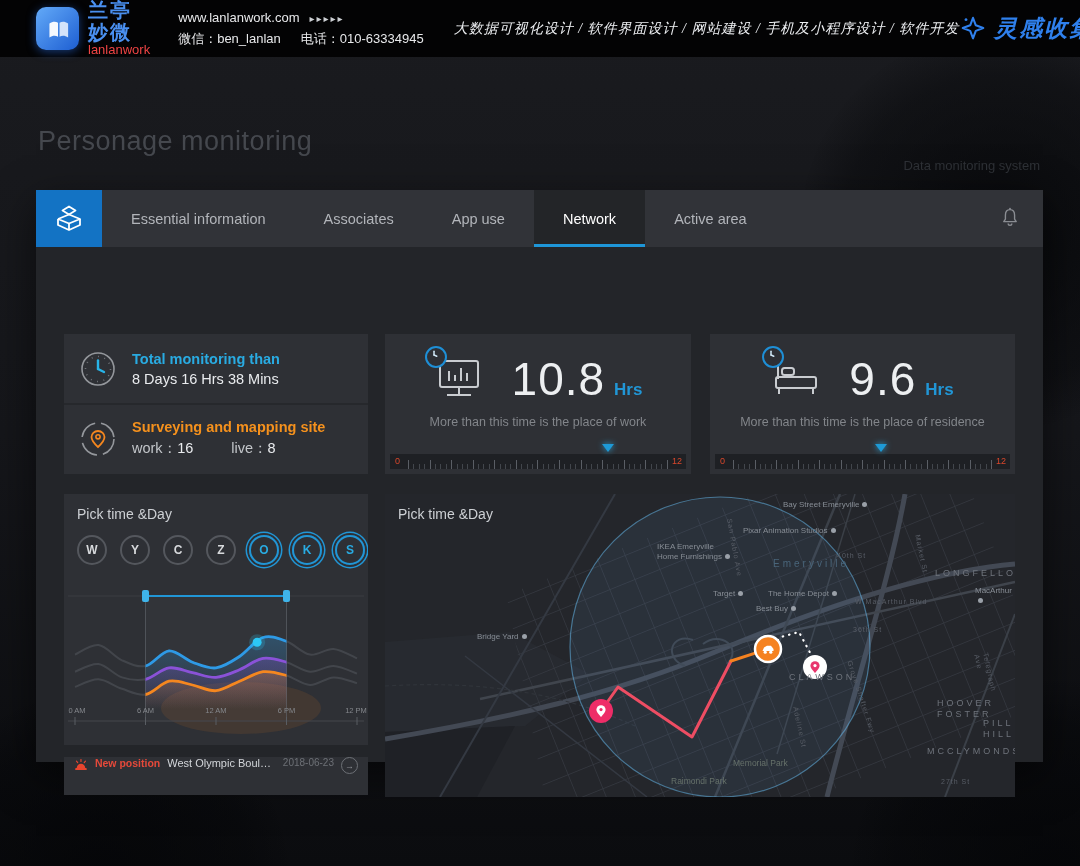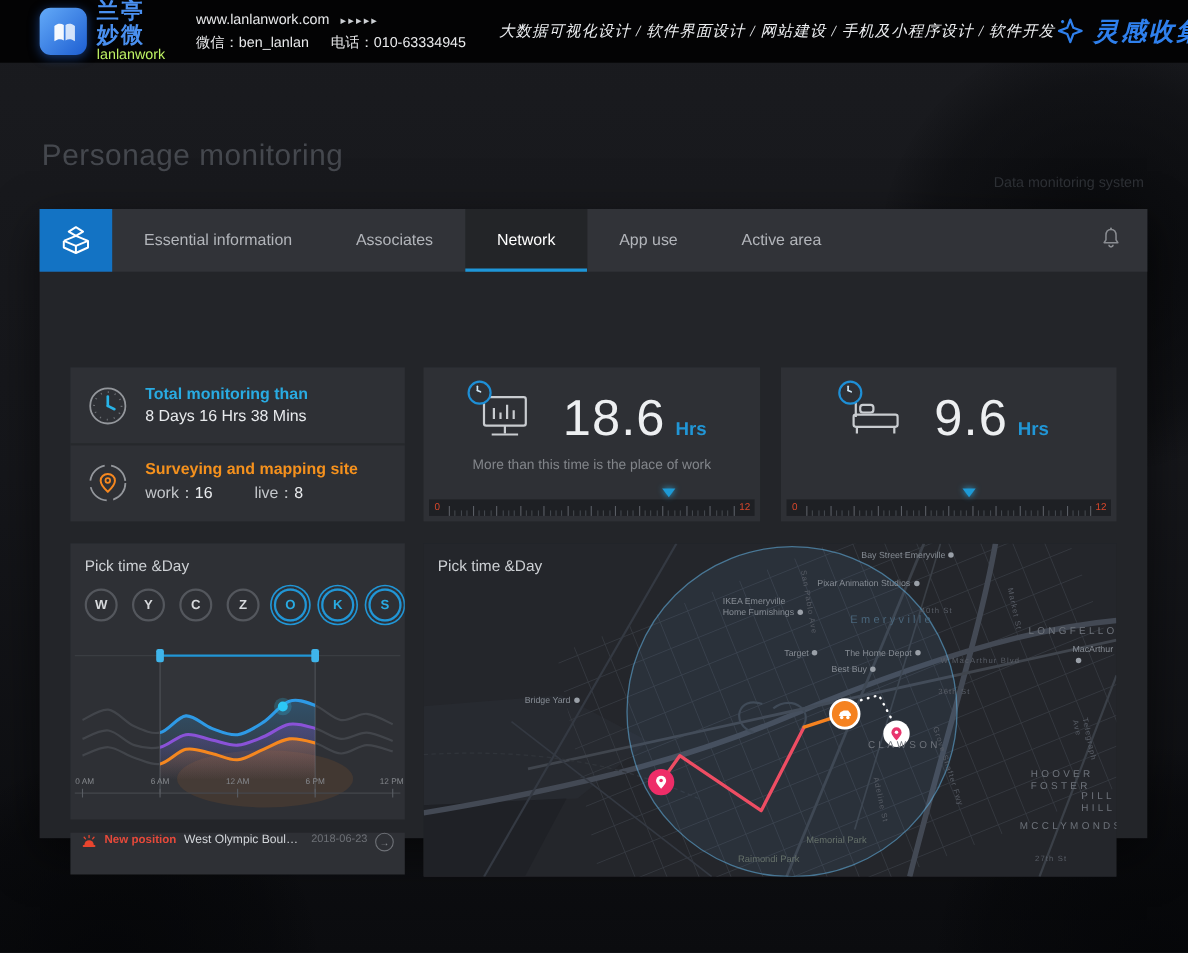--- a/index.html
+++ b/index.html
@@ -14,21 +14,21 @@
   .bgc3{left:850px;top:680px;width:400px;height:400px;}
 
   
   header{position:absolute;top:0;left:0;right:0;height:57px;background:#030304;
          display:flex;align-items:center;z-index:9;}
   .logo-badge{width:43px;height:43px;margin-left:36px;border-radius:10px;flex:0 0 auto;
         background:linear-gradient(135deg,#63aaf8,#1d5ed2);display:flex;align-items:center;justify-content:center;
         box-shadow:0 2px 10px rgba(40,110,230,.5);}
   .brand-text{margin-left:9px;line-height:1.1;}
   .brand-cn{font-size:20px;font-weight:bold;color:#4a90f0;letter-spacing:2px;}
-  .brand-en{font-size:13px;color:#bef264;}
+  .brand-en{font-size:13px;color:#ef4444;}
   .contact{margin-left:28px;font-size:13px;color:#e8e9eb;line-height:1.6;white-space:nowrap;}
   .arrows{color:#cdd0d4;font-size:10px;margin-left:10px;letter-spacing:2px;}
   .contact-line2 span+span{margin-left:20px;}
   .services{margin-left:30px;font-family:"Liberation Serif","DejaVu Serif",serif;font-style:italic;
         font-size:14px;color:#edeff2;letter-spacing:1px;white-space:nowrap;}
   .collect{margin-left:auto;margin-right:24px;display:flex;align-items:center;gap:7px;flex:0 0 auto;}
   .collect-label{font-size:23px;font-weight:bold;font-style:italic;color:#2f80ed;letter-spacing:2px;}
 
   
   .page-title{position:absolute;left:38px;top:126px;font-size:27px;font-weight:400;
@@ -158,22 +158,22 @@
         <svg width="30" height="30" viewBox="0 0 30 30">
           <polygon points="15,2.5 21.5,6.5 15,10.5 8.5,6.5" fill="none" stroke="#ffffff" stroke-width="1.8" stroke-linejoin="round"></polygon>
           <polyline points="4,15 15,10.5 26,15 15,19.5 4,15" fill="none" stroke="#ffffff" stroke-width="1.8" stroke-linejoin="round"></polyline>
           <path d="M4 15 V21 L15 26 L26 21 V15" fill="none" stroke="#ffffff" stroke-width="1.8" stroke-linejoin="round"></path>
           <line x1="15" y1="19.5" x2="15" y2="26" stroke="#ffffff" stroke-width="1.8"></line>
         </svg>
       </div>
       <div id="tabs" style="display:flex;align-items:stretch;">
           <div class="tab">Essential information</div>
           <div class="tab">Associates</div>
+          <div class="tab">App use</div>
           <div class="tab active">Network</div>
-          <div class="tab">App use</div>
           <div class="tab">Active area</div>
         </div>
       <div class="bell">
         <svg width="22" height="22" viewBox="0 0 24 24">
           <path d="M12 4 C8.5 4 7 7 7 10 V14.2 L5.2 17 H18.8 L17 14.2 V10 C17 7 15.5 4 12 4 Z" fill="none" stroke="#8a8d92" stroke-width="1.5" stroke-linejoin="round"></path>
           <path d="M10 19.2 a2 2 0 0 0 4 0" fill="none" stroke="#8a8d92" stroke-width="1.5"></path>
           <circle cx="12" cy="3" r="1" fill="#8a8d92"></circle>
         </svg>
       </div>
     </nav>
@@ -221,21 +221,21 @@
               <line x1="13" y1="40" x2="37" y2="40" stroke="#c9ccd0" stroke-width="2"></line>
             </svg>
             <div class="badge">
               <svg width="14" height="14" viewBox="0 0 14 14">
                 <line x1="7" y1="7" x2="7" y2="3.2" stroke="#cfe7f6" stroke-width="1.5" stroke-linecap="round"></line>
                 <line x1="7" y1="7" x2="9.8" y2="8.2" stroke="#cfe7f6" stroke-width="1.5" stroke-linecap="round"></line>
               </svg>
             </div>
           </div>
           <div class="hc-numwrap">
-            <span class="hc-num">18.6</span>
+            <span class="hc-num">10.8</span>
             <span class="hc-unit">Hrs</span>
           </div>
         </div>
         <div class="hc-desc">More than this time is the place of work</div>
         <div class="ruler">
           <span class="ruler-label rl-min">0</span>
           <div class="ruler-inner">
               <span class="tick major"></span>
               <span class="tick"></span>
               <span class="tick"></span>
@@ -306,20 +306,21 @@
                 <line x1="7" y1="7" x2="7" y2="3.2" stroke="#cfe7f6" stroke-width="1.5" stroke-linecap="round"></line>
                 <line x1="7" y1="7" x2="9.8" y2="8.2" stroke="#cfe7f6" stroke-width="1.5" stroke-linecap="round"></line>
               </svg>
             </div>
           </div>
           <div class="hc-numwrap">
             <span class="hc-num">9.6</span>
             <span class="hc-unit">Hrs</span>
           </div>
         </div>
+        <div class="hc-desc">More than this time is the place of residence</div>
         <div class="ruler">
           <span class="ruler-label rl-min">0</span>
           <div class="ruler-inner">
               <span class="tick major"></span>
               <span class="tick"></span>
               <span class="tick"></span>
               <span class="tick"></span>
               <span class="tick major"></span>
               <span class="tick"></span>
               <span class="tick"></span>

